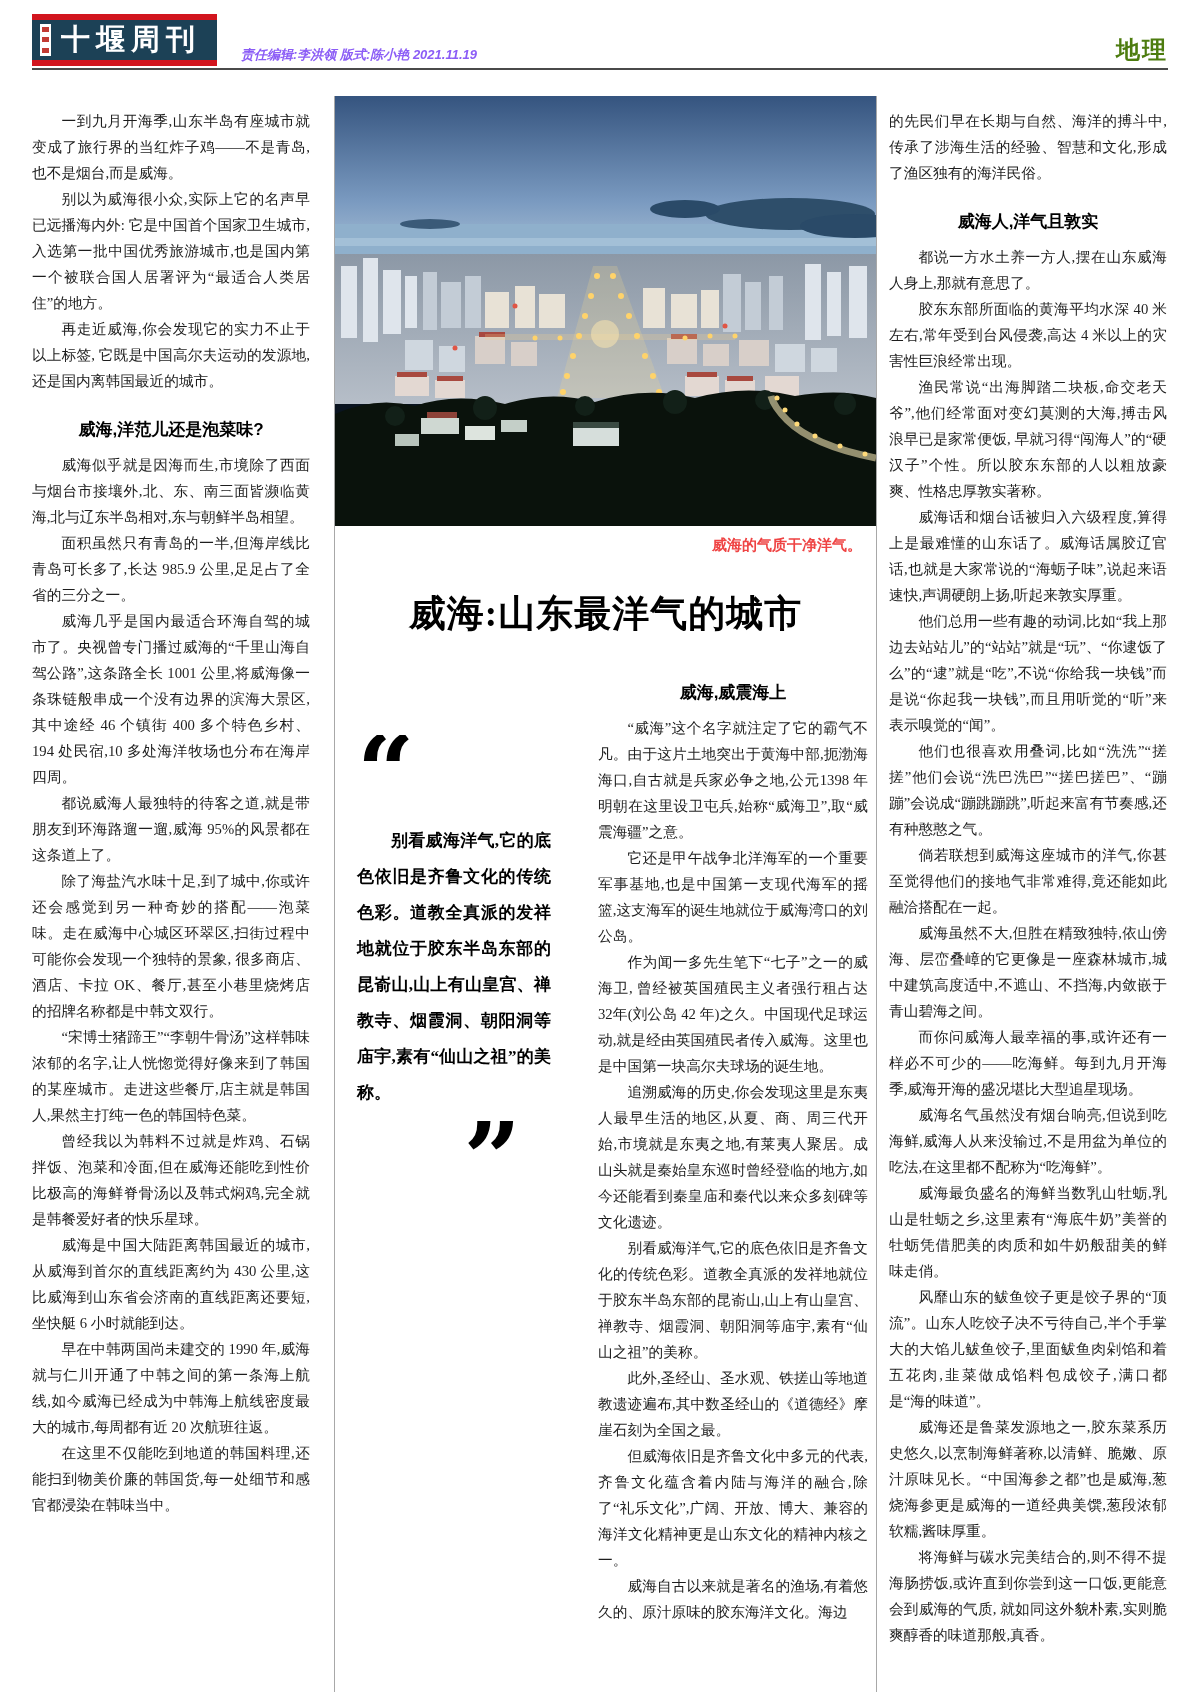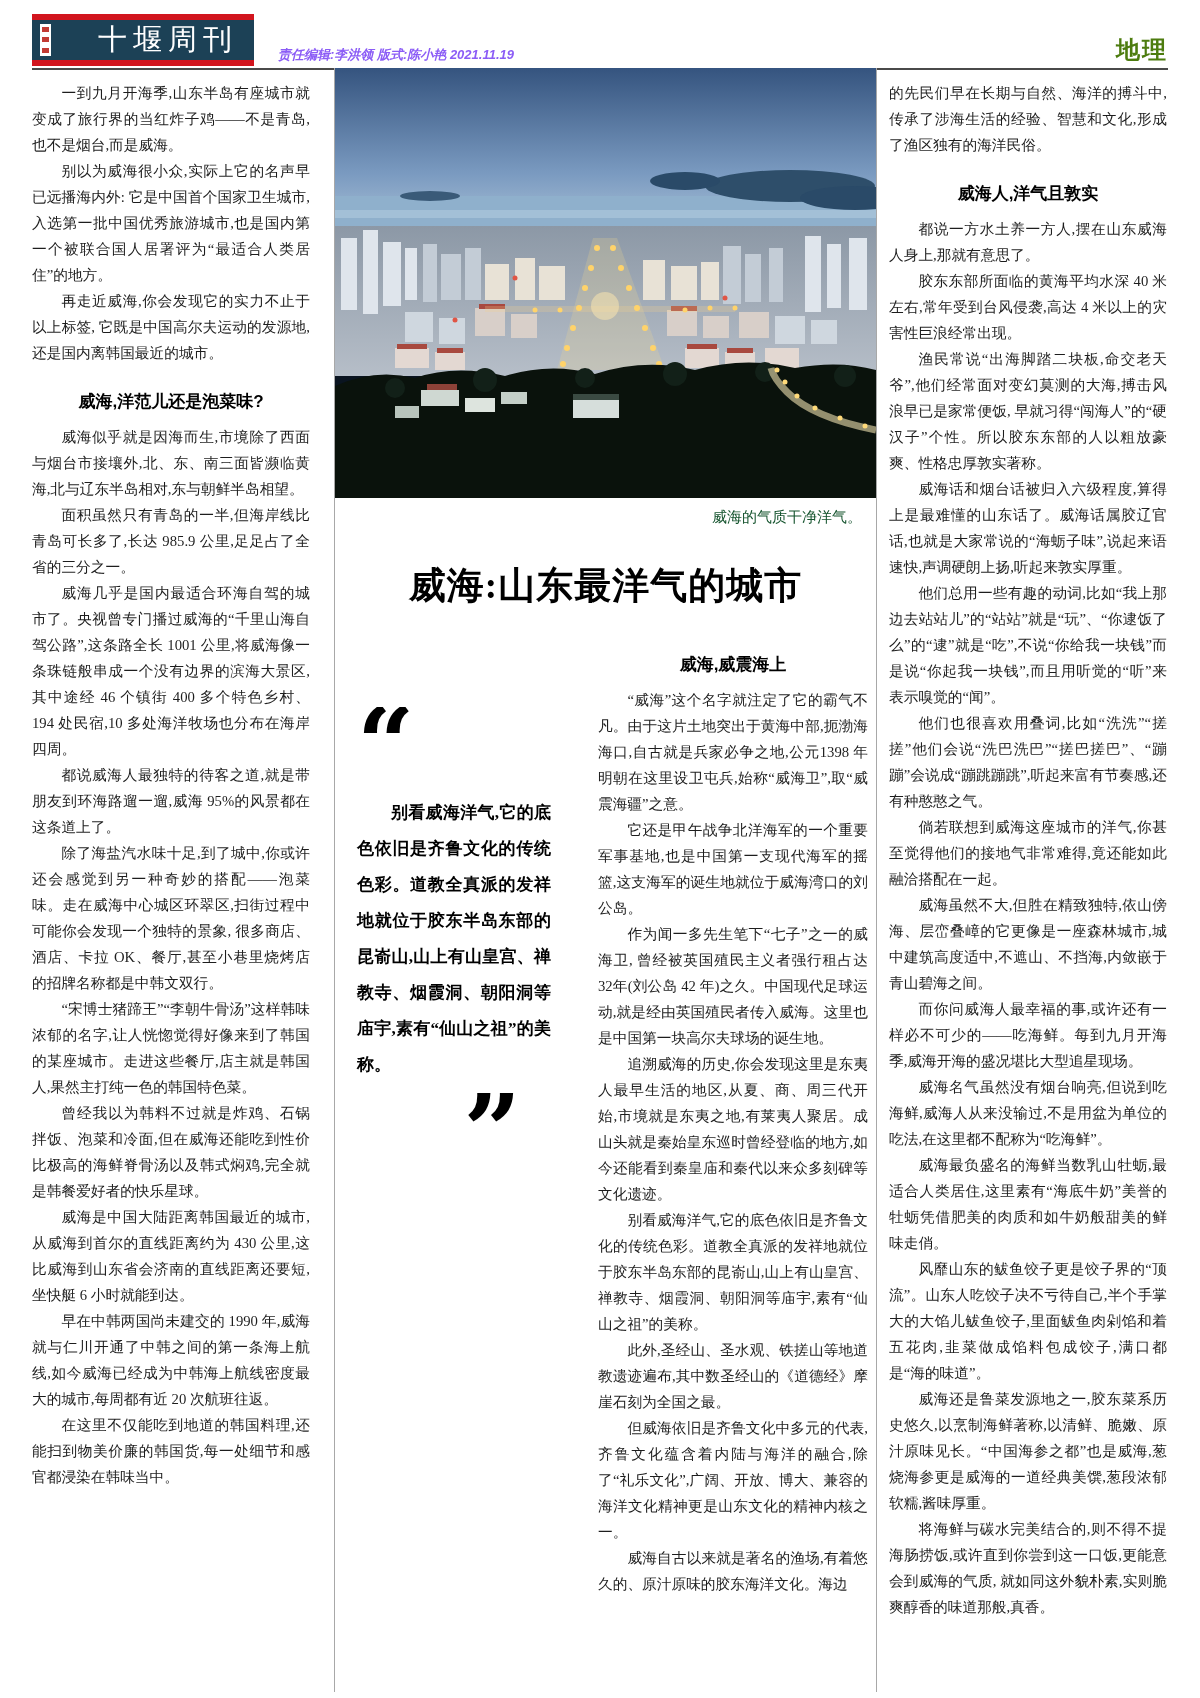--- a/index.html
+++ b/index.html
@@ -6,44 +6,44 @@
   .page{position:relative;width:1200px;height:1698px;margin:0 auto;background:#ffffff;
         font-family:"Liberation Serif",serif;color:#1a1a1a;overflow:hidden;}
 
   
   .header{position:absolute;top:12px;left:32px;right:32px;height:54px;display:flex;align-items:flex-end;}
   .masthead{height:52px;background:#1c4156;border-top:6px solid #d2151e;border-bottom:6px solid #d2151e;
             display:flex;align-items:center;padding:0 16px 0 8px;box-sizing:border-box;}
   .masthead-stamp{width:11px;height:32px;background:#ffffff;margin-right:10px;display:flex;flex-direction:column;
             justify-content:space-around;align-items:center;}
   .masthead-stamp span{display:block;width:7px;height:5px;background:#c23a33;}
-  .masthead-title{color:#ffffff;font-family:"Liberation Sans",sans-serif;font-weight:normal;
-            font-size:29px;letter-spacing:6px;white-space:nowrap;margin-left:37px;}
+  .masthead-title{color:#ffffff;font-family:"Liberation Sans",sans-serif;font-weight:bold;
+            font-size:29px;letter-spacing:6px;white-space:nowrap;}
   .editor-line{margin-left:24px;margin-bottom:2px;font-family:"Liberation Sans",sans-serif;
             font-weight:bold;font-style:italic;font-size:13px;color:#8b5cf6;}
   .section-label{margin-left:auto;margin-bottom:0px;font-family:"Liberation Sans",sans-serif;
             font-weight:bold;font-size:24px;color:#4d7c0f;letter-spacing:2px;}
   .header-rule{position:absolute;top:68px;left:32px;right:32px;border-top:2px solid #4a4a4a;}
 
   
-  .content{position:absolute;top:68px;left:32px;width:1136px;bottom:6px;display:flex;overflow:hidden;}
+  .content{position:absolute;top:96px;left:32px;width:1136px;bottom:6px;display:flex;overflow:hidden;}
   .col-left{width:278px;flex:none;padding-top:12px;box-sizing:border-box;}
   .col-mid{width:543px;flex:none;margin-left:24px;border-left:1px solid #a8a8a8;border-right:1px solid #a8a8a8;box-sizing:border-box;}
   .col-right{width:278px;flex:none;margin-left:12px;padding-top:12px;box-sizing:border-box;}
 
   .para{margin:0;font-size:14.7px;line-height:26px;text-align:justify;text-indent:2em;color:#1d1d1d;}
   .para.no-indent{text-indent:0;}
   .col-heading{font-family:"Liberation Sans",sans-serif;font-weight:bold;font-size:17px;
                line-height:24px;margin:24px 0 10px 0;color:#000;text-align:center;}
 
   
   .photo-wrap{width:541px;height:430px;background:#0a1420;overflow:hidden;}
   .photo-wrap svg{display:block;width:100%;height:100%;}
-  .caption{font-family:"Liberation Sans",sans-serif;font-weight:normal;font-size:15px;line-height:20px;
-           text-align:right;padding:9px 14px 0 0;color:#14532d;}
+  .caption{font-family:"Liberation Sans",sans-serif;font-weight:bold;font-size:15px;line-height:20px;
+           text-align:right;padding:9px 14px 0 0;color:#ef4444;}
   .article-title{font-family:"Liberation Serif",serif;font-weight:bold;font-size:37px;line-height:46px;
            text-align:center;margin-top:36px;letter-spacing:1px;color:#000;}
   .byline{font-family:"Liberation Sans",sans-serif;font-size:16px;text-align:center;margin-top:13px;color:#111;}
 
   .middle-body{display:flex;margin-top:44px;}
   .quote-col{width:228px;box-sizing:border-box;padding:54px 12px 0 22px;}
   .body-col{width:278px;box-sizing:border-box;margin-left:auto;padding-right:8px;}
   .body-col .col-heading{margin-top:0;}
 
   .quote-mark{font-family:"DejaVu Serif",serif;font-weight:bold;font-size:100px;line-height:72px;
@@ -265,21 +265,21 @@
           <p class="para">都说一方水土养一方人,摆在山东威海人身上,那就有意思了。</p>
           <p class="para">胶东东部所面临的黄海平均水深 40 米左右,常年受到台风侵袭,高达 4 米以上的灾害性巨浪经常出现。</p>
           <p class="para">渔民常说“出海脚踏二块板,命交老天爷”,他们经常面对变幻莫测的大海,搏击风浪早已是家常便饭, 早就习得“闯海人”的“硬汉子”个性。所以胶东东部的人以粗放豪爽、性格忠厚敦实著称。</p>
           <p class="para">威海话和烟台话被归入六级程度,算得上是最难懂的山东话了。威海话属胶辽官话,也就是大家常说的“海蛎子味”,说起来语速快,声调硬朗上扬,听起来敦实厚重。</p>
           <p class="para">他们总用一些有趣的动词,比如“我上那边去站站儿”的“站站”就是“玩”、“你逮饭了么”的“逮”就是“吃”,不说“你给我一块钱”而是说“你起我一块钱”,而且用听觉的“听”来表示嗅觉的“闻”。</p>
           <p class="para">他们也很喜欢用叠词,比如“洗洗”“搓搓”他们会说“洗巴洗巴”“搓巴搓巴”、“蹦蹦”会说成“蹦跳蹦跳”,听起来富有节奏感,还有种憨憨之气。</p>
           <p class="para">倘若联想到威海这座城市的洋气,你甚至觉得他们的接地气非常难得,竟还能如此融洽搭配在一起。</p>
           <p class="para">威海虽然不大,但胜在精致独特,依山傍海、层峦叠嶂的它更像是一座森林城市,城中建筑高度适中,不遮山、不挡海,内敛嵌于青山碧海之间。</p>
           <p class="para">而你问威海人最幸福的事,或许还有一样必不可少的——吃海鲜。每到九月开海季,威海开海的盛况堪比大型追星现场。</p>
           <p class="para">威海名气虽然没有烟台响亮,但说到吃海鲜,威海人从来没输过,不是用盆为单位的吃法,在这里都不配称为“吃海鲜”。</p>
-          <p class="para">威海最负盛名的海鲜当数乳山牡蛎,最适合人类居住,这里素有“海底牛奶”美誉的牡蛎凭借肥美的肉质和如牛奶般甜美的鲜味走俏。</p>
+          <p class="para">威海最负盛名的海鲜当数乳山牡蛎,乳山是牡蛎之乡,这里素有“海底牛奶”美誉的牡蛎凭借肥美的肉质和如牛奶般甜美的鲜味走俏。</p>
           <p class="para">风靡山东的鲅鱼饺子更是饺子界的“顶流”。山东人吃饺子决不亏待自己,半个手掌大的大馅儿鲅鱼饺子,里面鲅鱼肉剁馅和着五花肉,韭菜做成馅料包成饺子,满口都是“海的味道”。</p>
           <p class="para">威海还是鲁菜发源地之一,胶东菜系历史悠久,以烹制海鲜著称,以清鲜、脆嫩、原汁原味见长。“中国海参之都”也是威海,葱烧海参更是威海的一道经典美馔,葱段浓郁软糯,酱味厚重。</p>
           <p class="para">将海鲜与碳水完美结合的,则不得不提海肠捞饭,或许直到你尝到这一口饭,更能意会到威海的气质, 就如同这外貌朴素,实则脆爽醇香的味道那般,真香。</p>
         </div>
     </div>
 
   </div>
 </div>
 
 </body></html>

